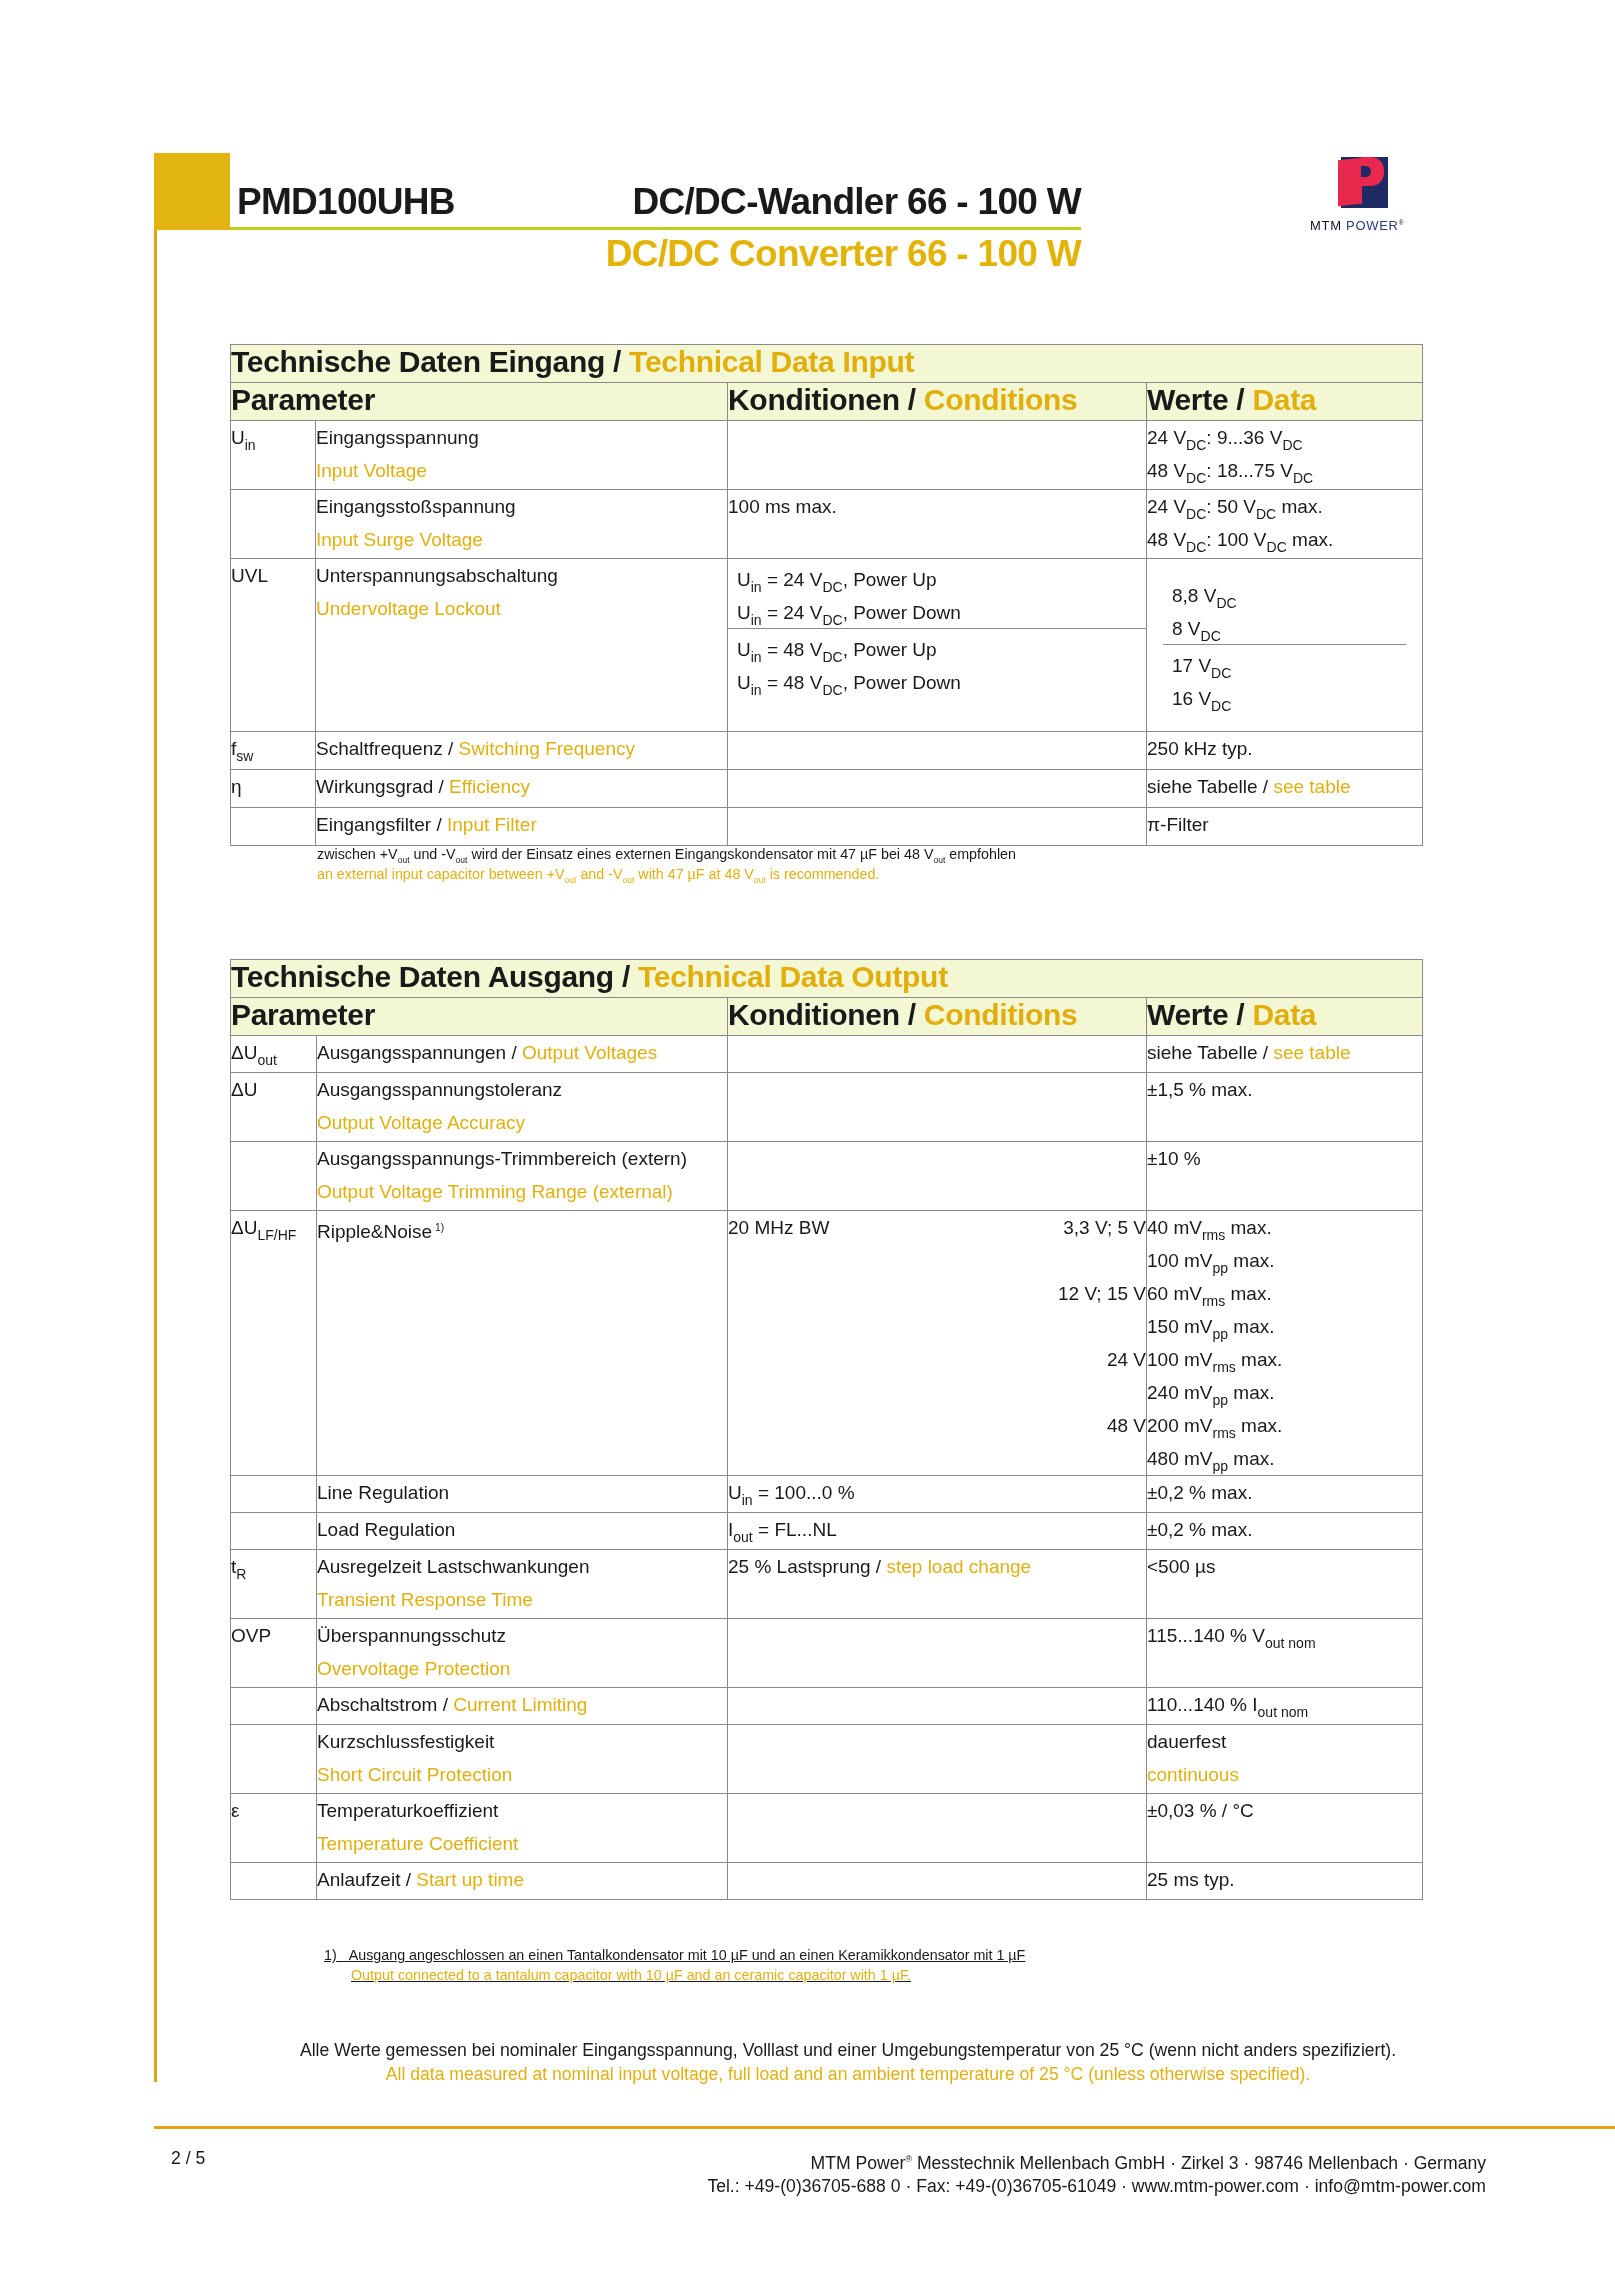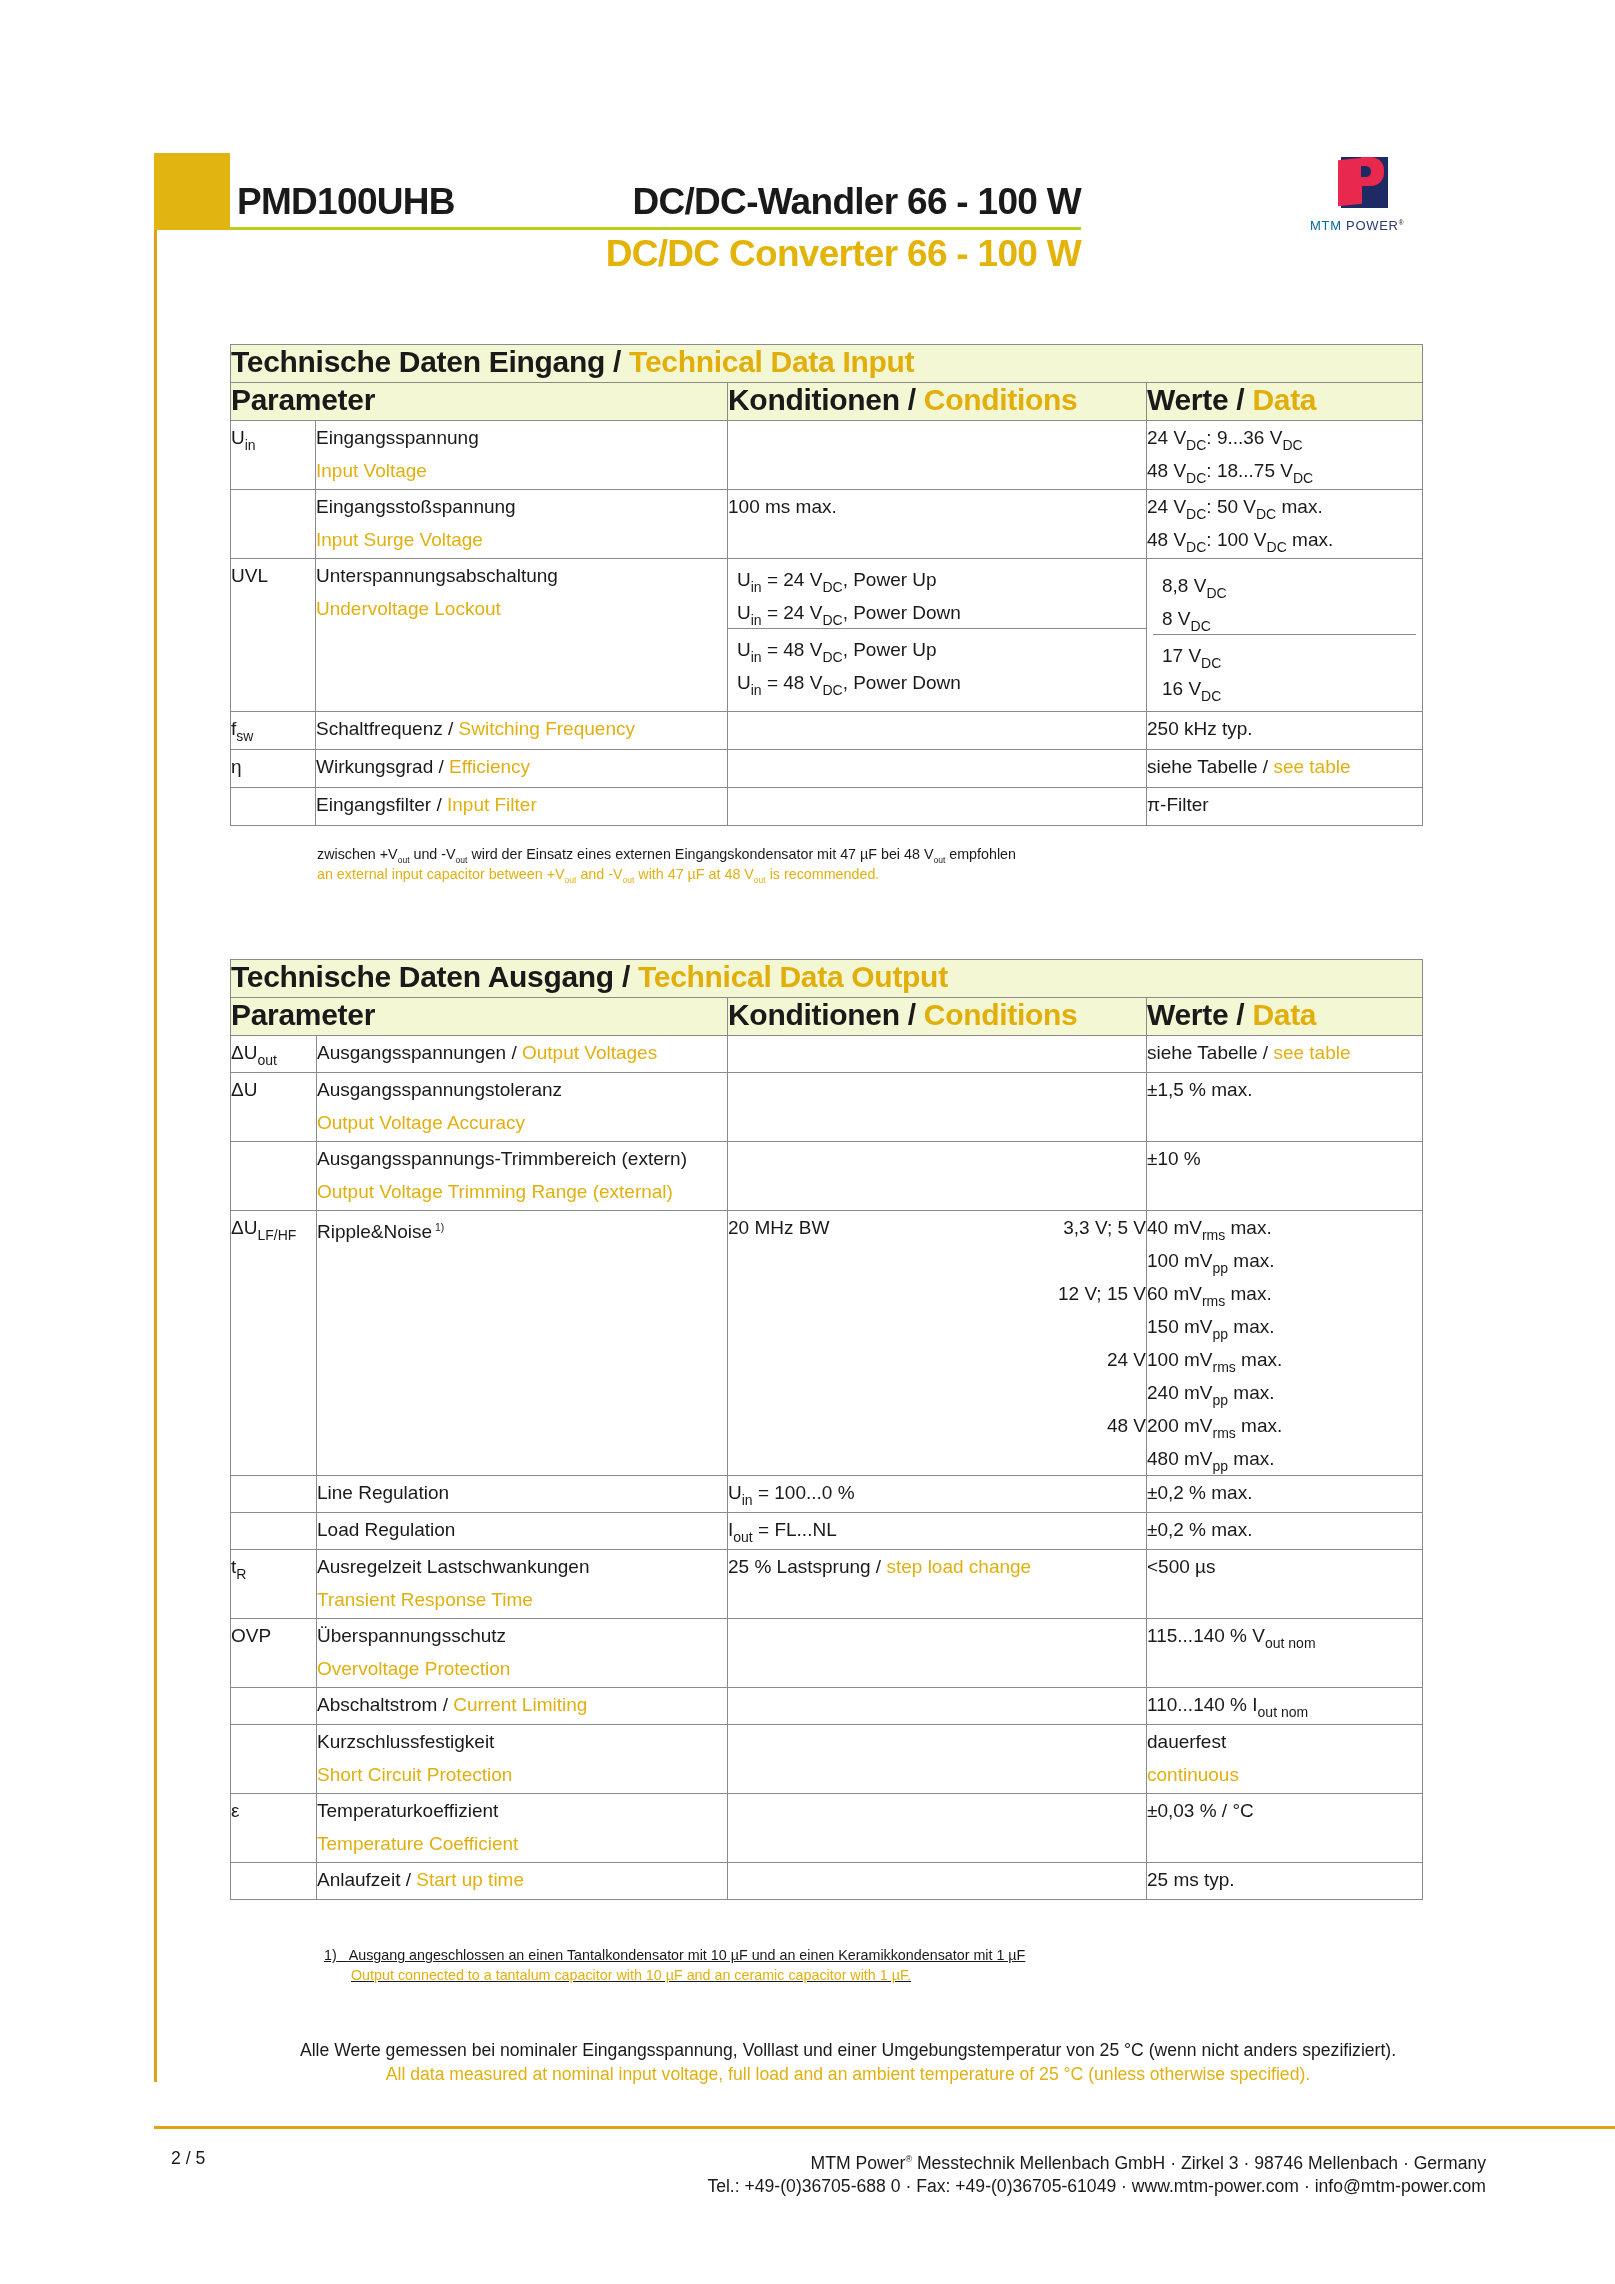--- a/index.html
+++ b/index.html
@@ -15,21 +15,21 @@
   .model { position: absolute; left: 237px; top: 181px; font-size: 37px; font-weight: bold; letter-spacing: -0.7px; color: #1a1a1a; }
   .title-de { position: absolute; right: 535px; top: 181px; font-size: 37px; font-weight: bold; letter-spacing: -0.7px; color: #1a1a1a; }
   .title-en { position: absolute; right: 535px; top: 233px; font-size: 37px; font-weight: bold; letter-spacing: -0.7px; color: #e3b308; }
 
   .logo { position: absolute; left: 1310px; top: 150px; width: 117px; height: 91px; }
   .logo-mark { position: absolute; left: 31px; top: 6.5px; width: 47px; height: 51px; background: #1d2a63; }
   .logo-mark .p1 { position: absolute; left: -2.6px; top: 2.6px; width: 23.5px; height: 46px; background: #e8284d; transform: skewY(-6deg); }
   .logo-mark .p2 { position: absolute; left: 19.6px; top: 0px; width: 23.5px; height: 29px; background: #e8284d; border-radius: 0 13px 13px 0; }
   .logo-mark .p3 { position: absolute; left: 19.6px; top: 9px; width: 10.4px; height: 11.7px; background: #1d2a63; border-radius: 0 5.2px 5.2px 0; }
   .logo-text { position: absolute; left: 0; top: 68px; width: 130px; font-size: 13px; letter-spacing: 0.7px; }
-  .logo-text .mtm { color: #0369a1; }
+  .logo-text .mtm { color: #0f172a; }
   .logo-text .pw { color: #2a3a7a; }
 
   
   table.spec { position: absolute; left: 230px; width: 1192px; border-collapse: collapse; table-layout: fixed; }
   table.spec td, table.spec th { border: 1.3px solid #8a8a8a; vertical-align: top; padding: 0; }
   .sec-title td { background: #f3f7d3; border-top: 2px solid #6e6e4a; border-bottom: 3.3px solid #1a1a1a;
                   font-size: 30px; font-weight: bold; padding: 7.8px 9px 2.6px 9px; height: 37px; letter-spacing: -0.3px; }
   .head-row th { background: #f3f7d3; border-bottom: 3.3px solid #1a1a1a; font-size: 30px; font-weight: bold;
                  text-align: left; padding: 7.8px 9px 2.6px 9px; height: 37px; letter-spacing: -0.3px; }
   .y { color: #e2ae0c; }
@@ -118,21 +118,21 @@
     <td style="padding:0">
       <div class="cell split-top" style="height:65px;">
         <div><span>U</span><sub>in</sub> <span>= 24 V</span><sub>DC</sub><span>, Power Up</span></div>
         <div><span>U</span><sub>in</sub> <span>= 24 V</span><sub>DC</sub><span>, Power Down</span></div>
       </div>
       <div class="cell">
         <div><span>U</span><sub>in</sub> <span>= 48 V</span><sub>DC</sub><span>, Power Up</span></div>
         <div><span>U</span><sub>in</sub> <span>= 48 V</span><sub>DC</sub><span>, Power Down</span></div>
       </div>
     </td>
-    <td style="padding:6px">
+    <td style="padding:16px">
       <div class="cell split-top" style="height:65px;">
         <div><span>8,8 V</span><sub>DC</sub></div>
         <div><span>8 V</span><sub>DC</sub></div>
       </div>
       <div class="cell">
         <div><span>17 V</span><sub>DC</sub></div>
         <div><span>16 V</span><sub>DC</sub></div>
       </div>
     </td>
   </tr>

